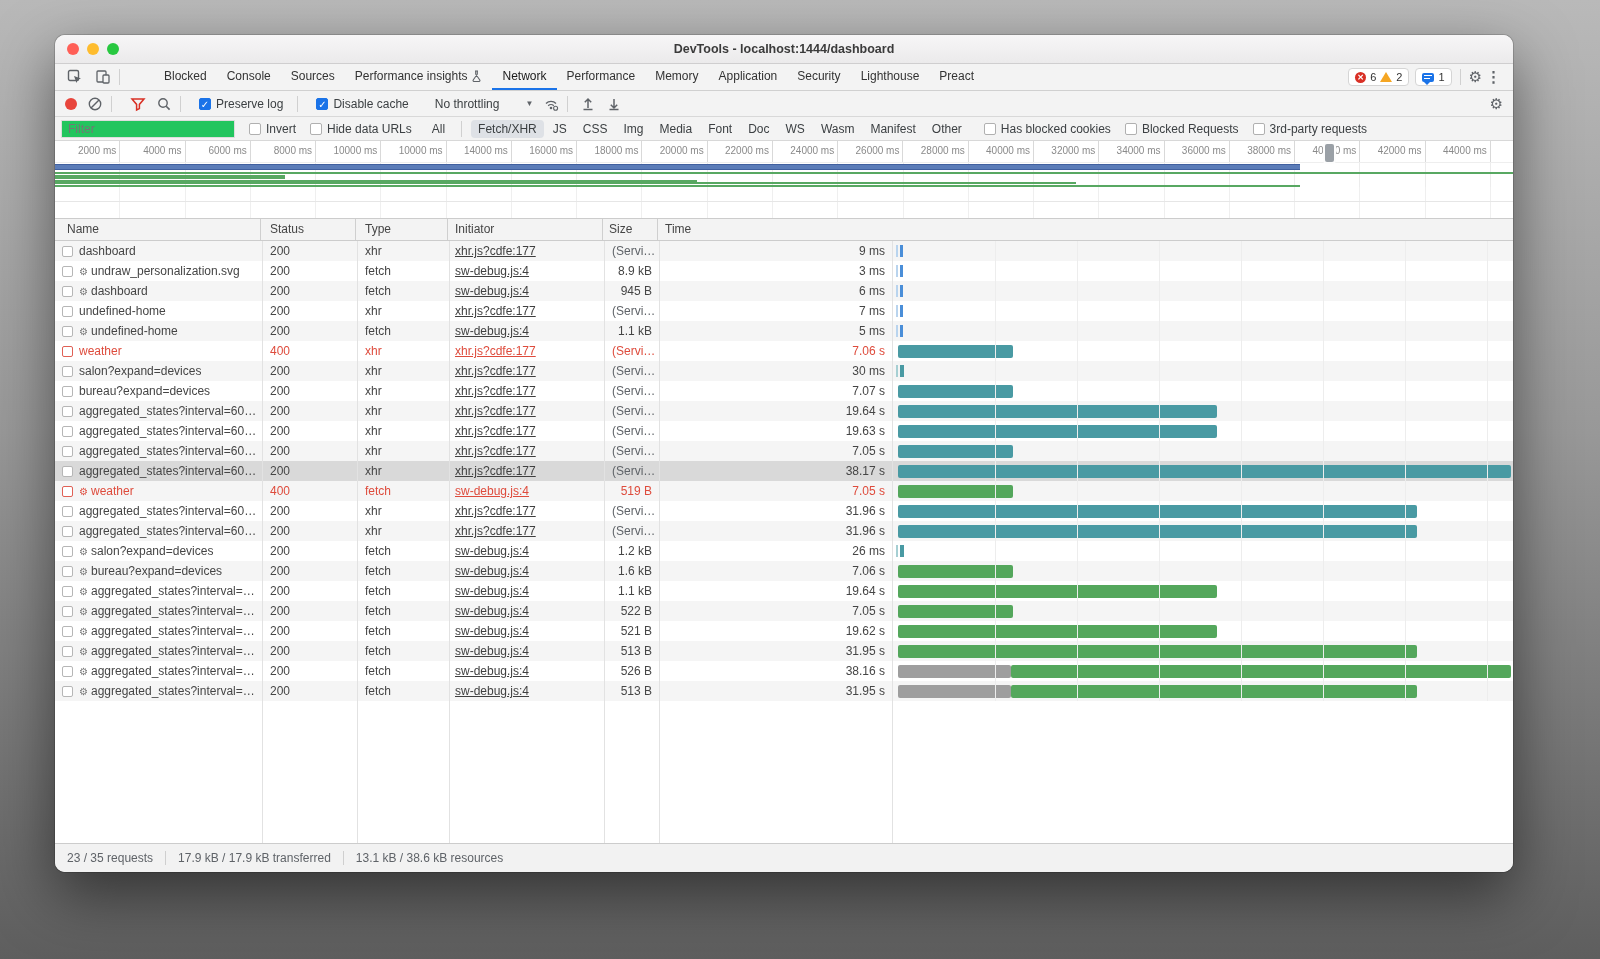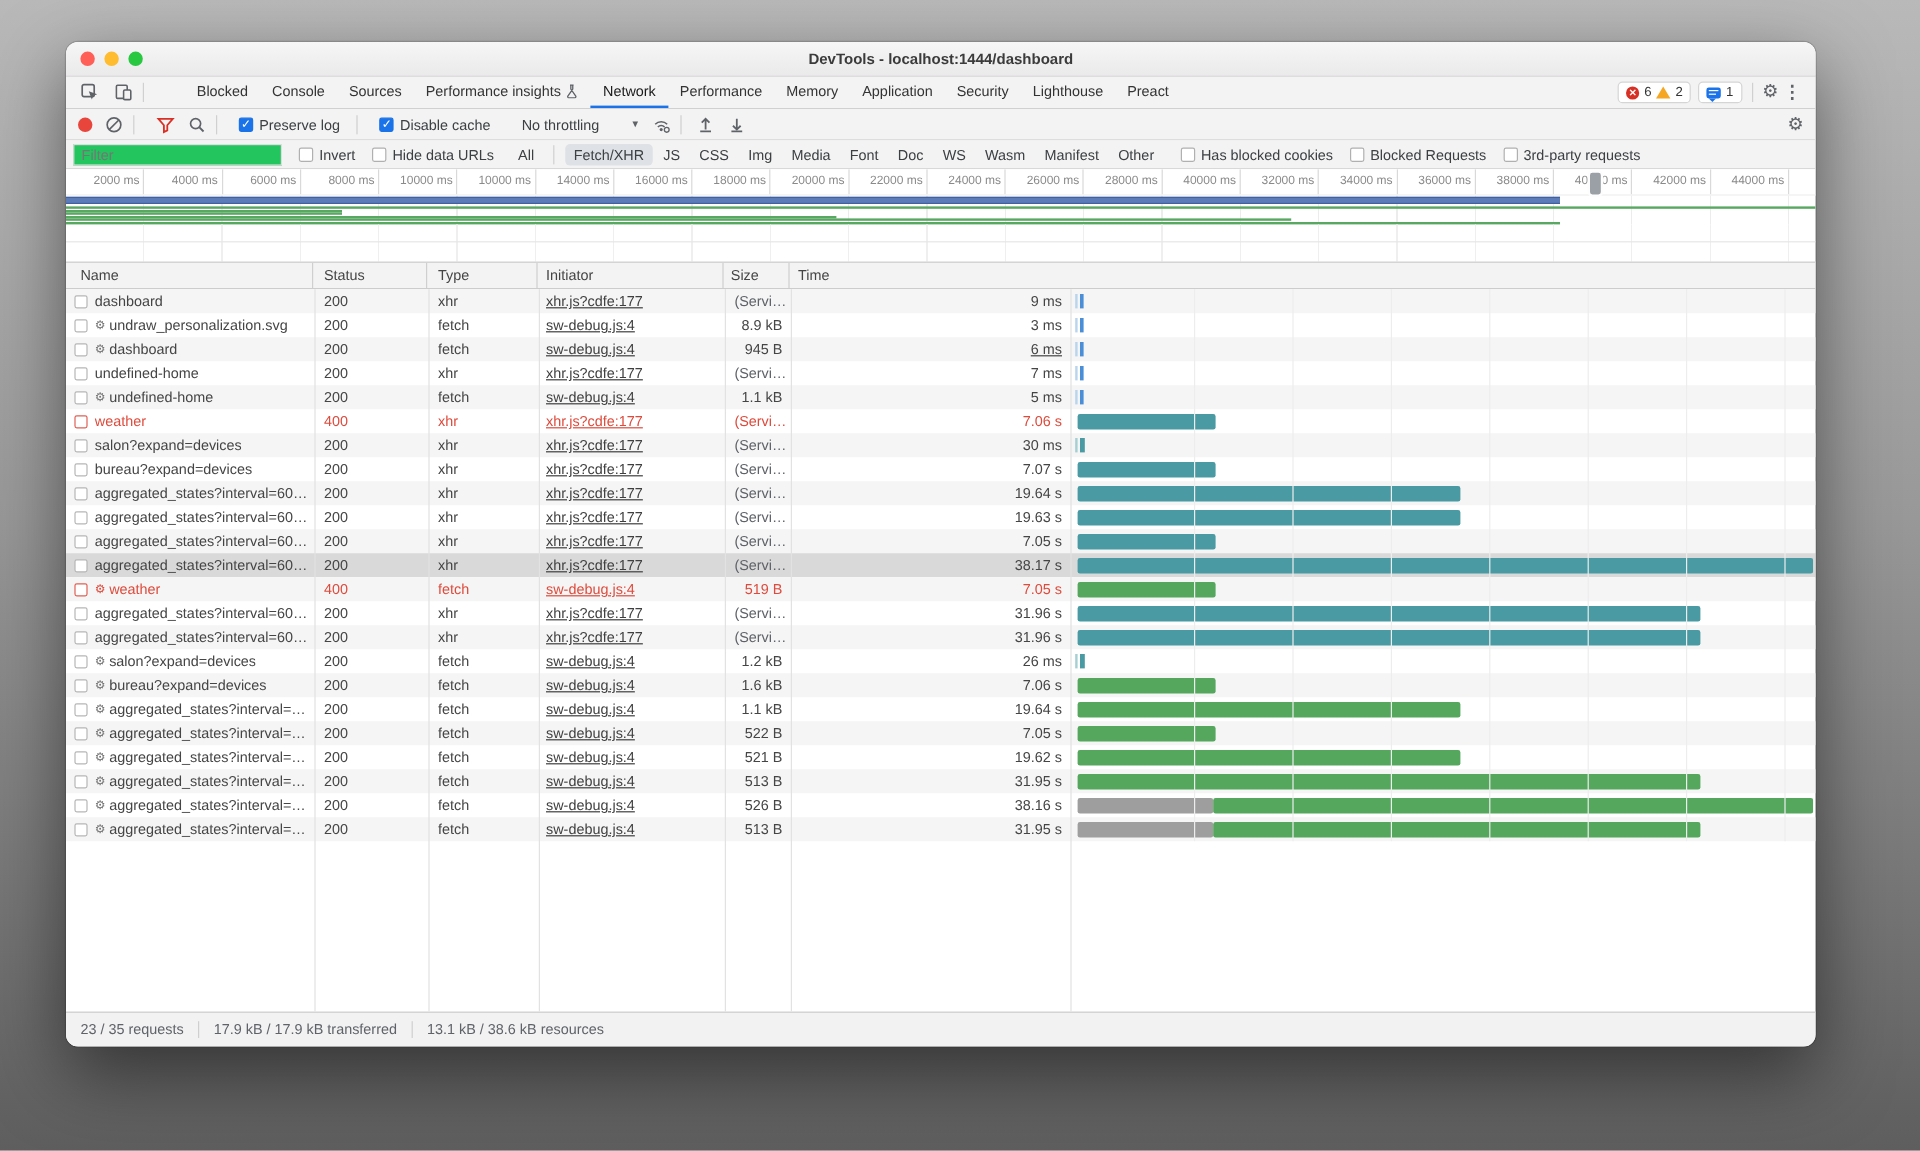--- a/index.html
+++ b/index.html
@@ -363,21 +363,21 @@
           <div class="row stripe">
             <div class="cell namecell" style="width: 206px;">
               <span class="rowcb"></span>
               <span class="swgear">⚙</span>
               <span style="overflow: hidden; text-overflow: ellipsis;">dashboard</span>
             </div>
             <div class="cell" style="width: 95px; padding-left: 9px;">200</div>
             <div class="cell" style="width: 92px; padding-left: 9px;">fetch</div>
             <div class="cell" style="width: 155px; padding-left: 7px;"><span class="link">sw-debug.js:4</span></div>
             <div class="cell sizecell" style="width: 55px;">945 B</div>
-            <div class="cell timecell" style="width: 233px; text-decoration: underline;">6 ms</div>
+            <div class="cell timecell" style="width: 233px;">6 ms</div>
             <div class="cell wfcell" style="width: 620px;">
               <div class="tick" style="left: 5px; width: 2px; background: rgb(185, 212, 238);"></div>
               <div class="tick" style="left: 9px; width: 3px; background: rgb(74, 142, 216);"></div>
             </div>
           </div>
           <div class="row">
             <div class="cell namecell" style="width: 206px;">
               <span class="rowcb"></span>
               <span style="overflow: hidden; text-overflow: ellipsis;">undefined-home</span>
             </div>

